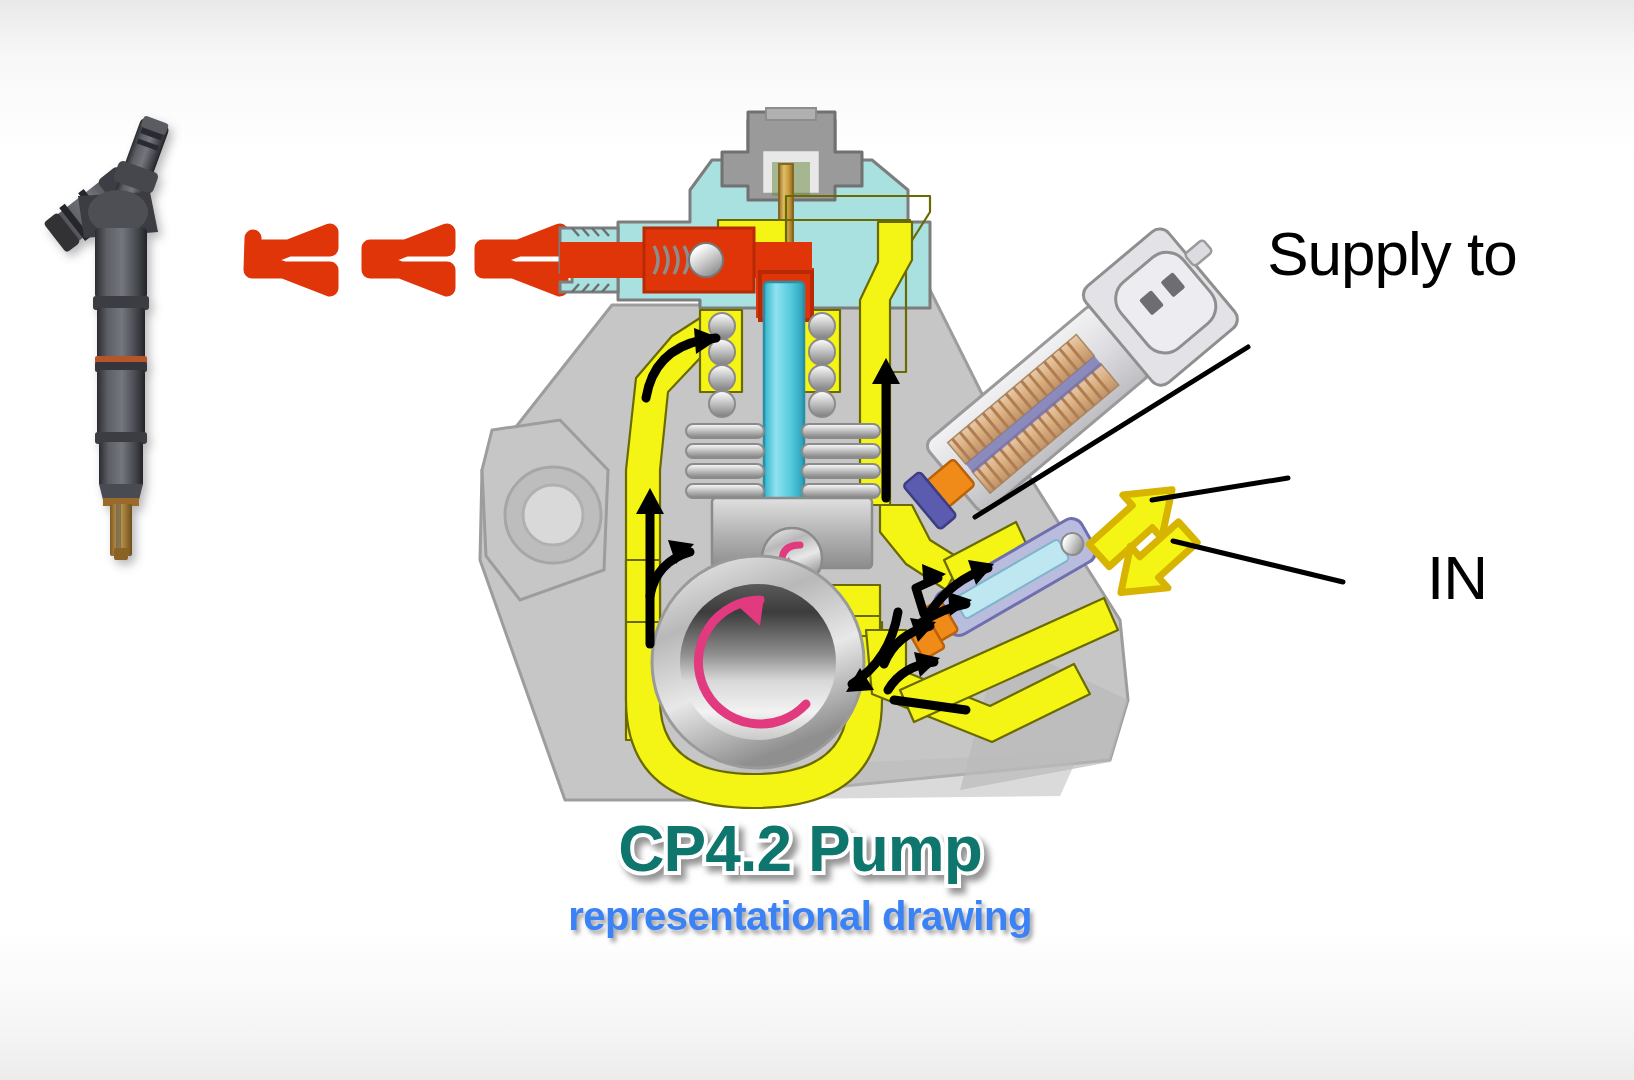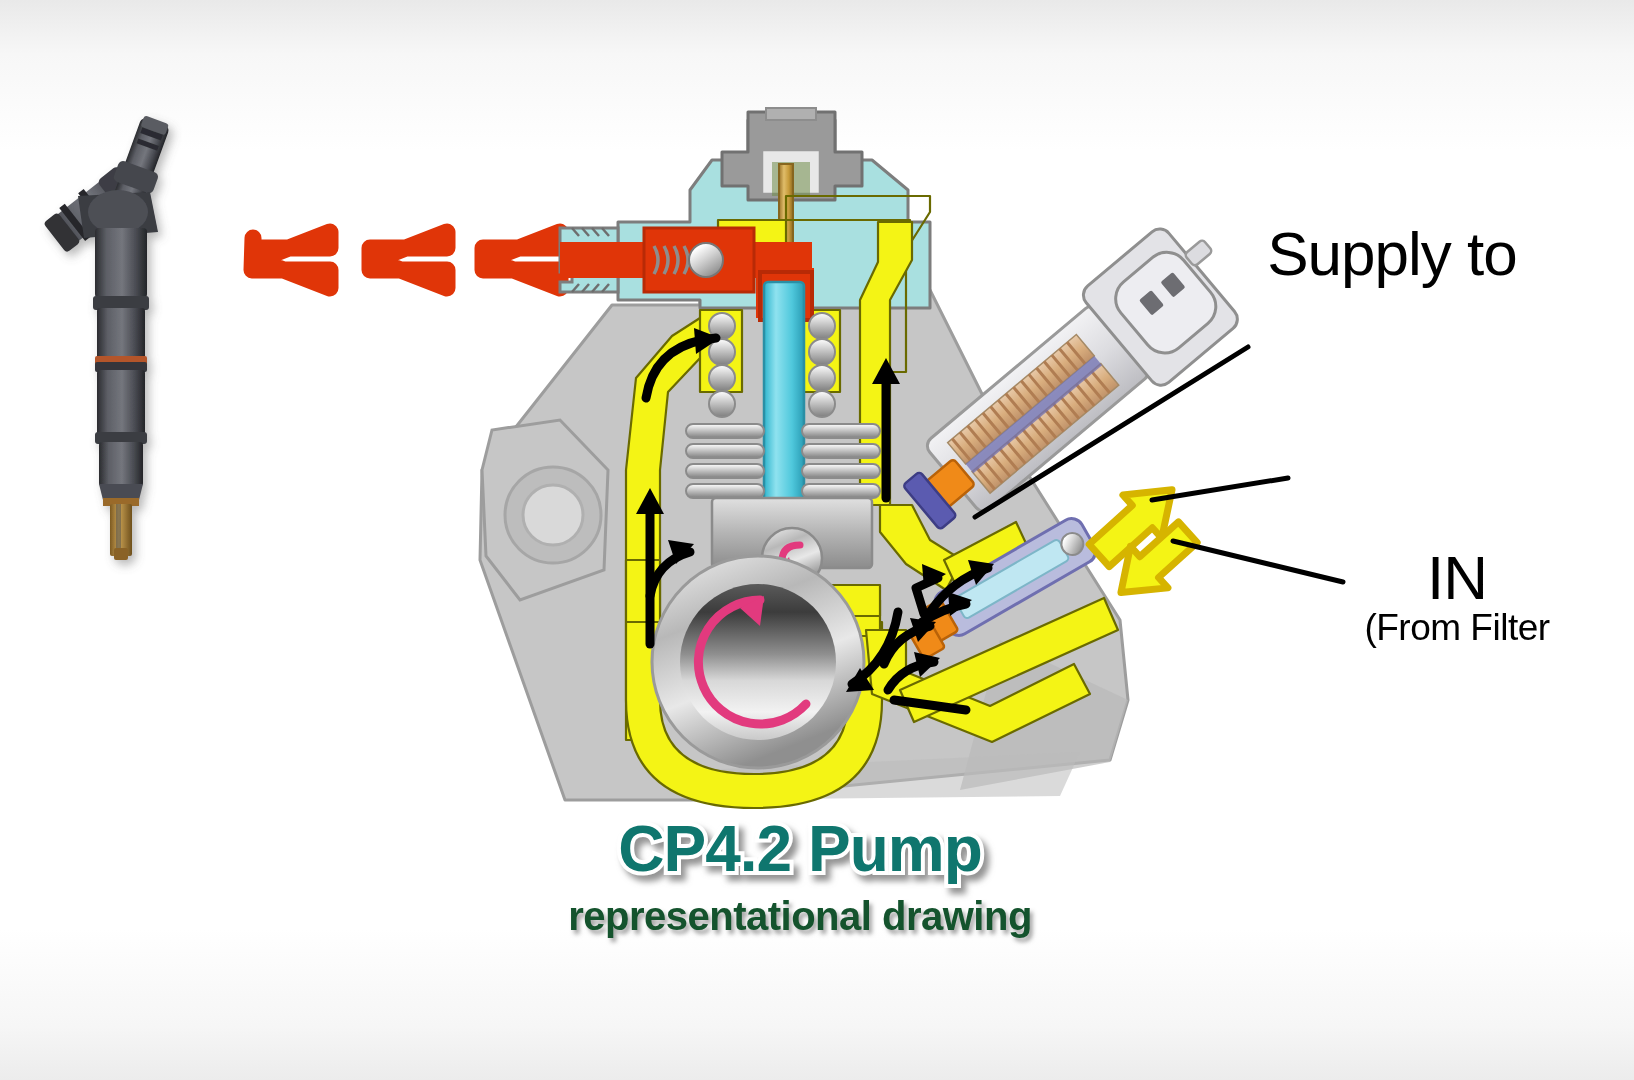--- a/index.html
+++ b/index.html
@@ -21,21 +21,21 @@
   #label-in{left:1292px;top:546px;width:330px;}
 
   #title-block{position:absolute;left:420px;top:800px;width:760px;text-align:center;}
   .title-main{
     font-size:64px;font-weight:bold;color:#0f766e;letter-spacing:-1px;
     -webkit-text-stroke:8px #ffffff;paint-order:stroke fill;
     filter:drop-shadow(5px 6px 3px rgba(60,60,60,.55));
     margin:12px;
   }
   .title-sub{
-    font-size:40px;font-weight:bold;color:#14532d;letter-spacing:-0.5px;margin:-4px 0 12px 0;
+    font-size:40px;font-weight:bold;color:#3b82f6;letter-spacing:-0.5px;margin:-4px 0 12px 0;
     text-shadow:3px 4px 4px rgba(90,90,90,.55);
   }
 </style>
 </head>
 <body>
 
 <div id="stage">
 
   <svg class="layer" viewBox="0 0 1634 1080">
     <defs>
@@ -367,21 +367,20 @@
 
   <div class="lbl" id="label-supply">
     <div class="big">Supply to</div>
   </div>
 
   <div class="lbl" id="label-return">
   </div>
 
   <div class="lbl" id="label-in">
     <div class="big">IN</div>
-    <div class="sml">(From Filter</div>
   </div>
 
   <div id="title-block">
     <div class="title-main">CP4.2 Pump</div>
     <div class="title-sub">representational drawing</div>
   </div>
 
 </div>
 
 </body></html>

